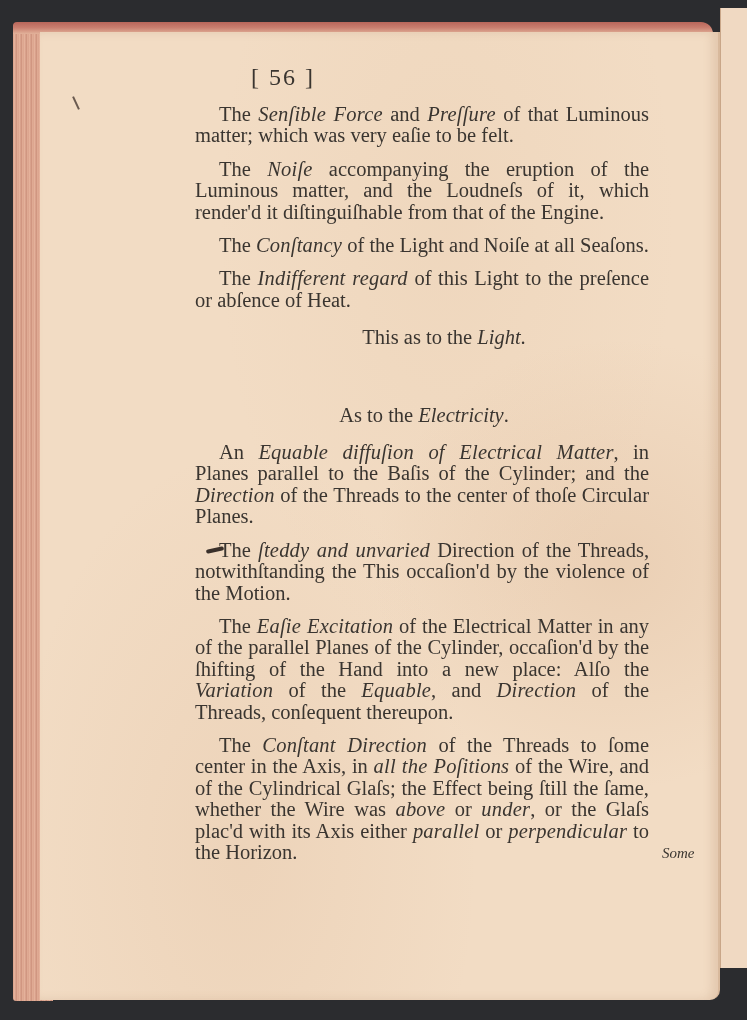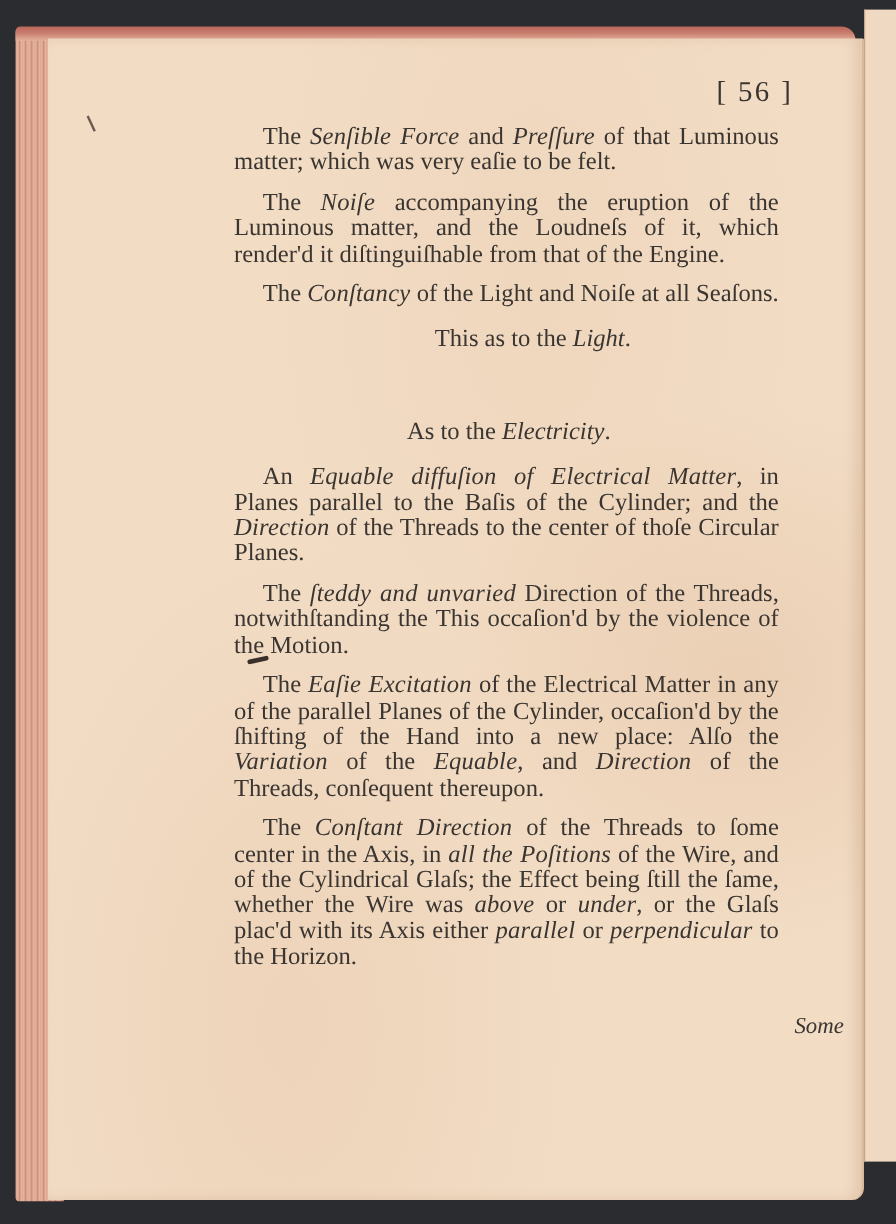--- a/index.html
+++ b/index.html
@@ -65,21 +65,21 @@
       position: absolute;
       left: 183px;
       top: 62px;
       width: 478px;
       font-family: "Liberation Serif", "DejaVu Serif", serif;
       color: #3a3530;
       font-size: 20.5px;
       line-height: 21.4px;
     }
     .page-number {
-      text-align: right;
+      text-align: left;
       font-size: 24px;
       letter-spacing: 2px;
       margin-left: 68px;
       height: 30px;
       line-height: 30px;
     }
     .para {
       text-align: justify;
       text-indent: 24px;
       margin: 12px;
@@ -90,21 +90,21 @@
       margin: 16px;
       margin-left: 60px;
     }
     .gap { height: 24px; }
     .catchword {
       position: absolute;
       left: 662px;
       top: 845px;
       font-family: "Liberation Serif", "DejaVu Serif", serif;
       font-style: italic;
-      font-size: 19px;
+      font-size: 15px;
       color: #3a3530;
     }
     .tick-mark {
       position: absolute;
       width: 2px;
       height: 14px;
       background: #6a5a50;
       transform: rotate(-25deg);
     }
     .bookmark-mark {
@@ -132,20 +132,21 @@
 
   <div class="text-block">
     <div class="page-number">[ 56 ]</div>
 
     <p class="para"><span>The </span><em>Senſible Force</em><span> and </span><em>Preſſure</em><span> of that Luminous matter; which was very eaſie to be felt.</span></p>
 
     <p class="para"><span>The </span><em>Noiſe</em><span> accompanying the eruption of the Luminous matter, and the Loudneſs of it, which render'd it diſtinguiſhable from that of the Engine.</span></p>
 
     <p class="para"><span>The </span><em>Conſtancy</em><span> of the Light and Noiſe at all Seaſons.</span></p>
 
+    <p class="para"><span>The </span><em>Indifferent regard</em><span> of this Light to the preſence or abſence of Heat.</span></p>
 
     <p class="centered"><span>This as to the </span><em>Light</em><span>.</span></p>
 
     <div class="gap"></div>
 
     <p class="centered" style="margin-left:20px;text-align:center;"><span>As to the </span><em>Electricity</em><span>.</span></p>
 
     <p class="para"><span>An </span><em>Equable diffuſion of Electrical Matter</em><span>, in Planes parallel to the Baſis of the Cylinder; and the </span><em>Direction</em><span> of the Threads to the center of thoſe Circular Planes.</span></p>
 
     <p class="para"><span>The </span><em>ſteddy and unvaried</em><span> Direction of the Threads, notwithſtanding the This occaſion'd by the violence of the Motion.</span></p>

